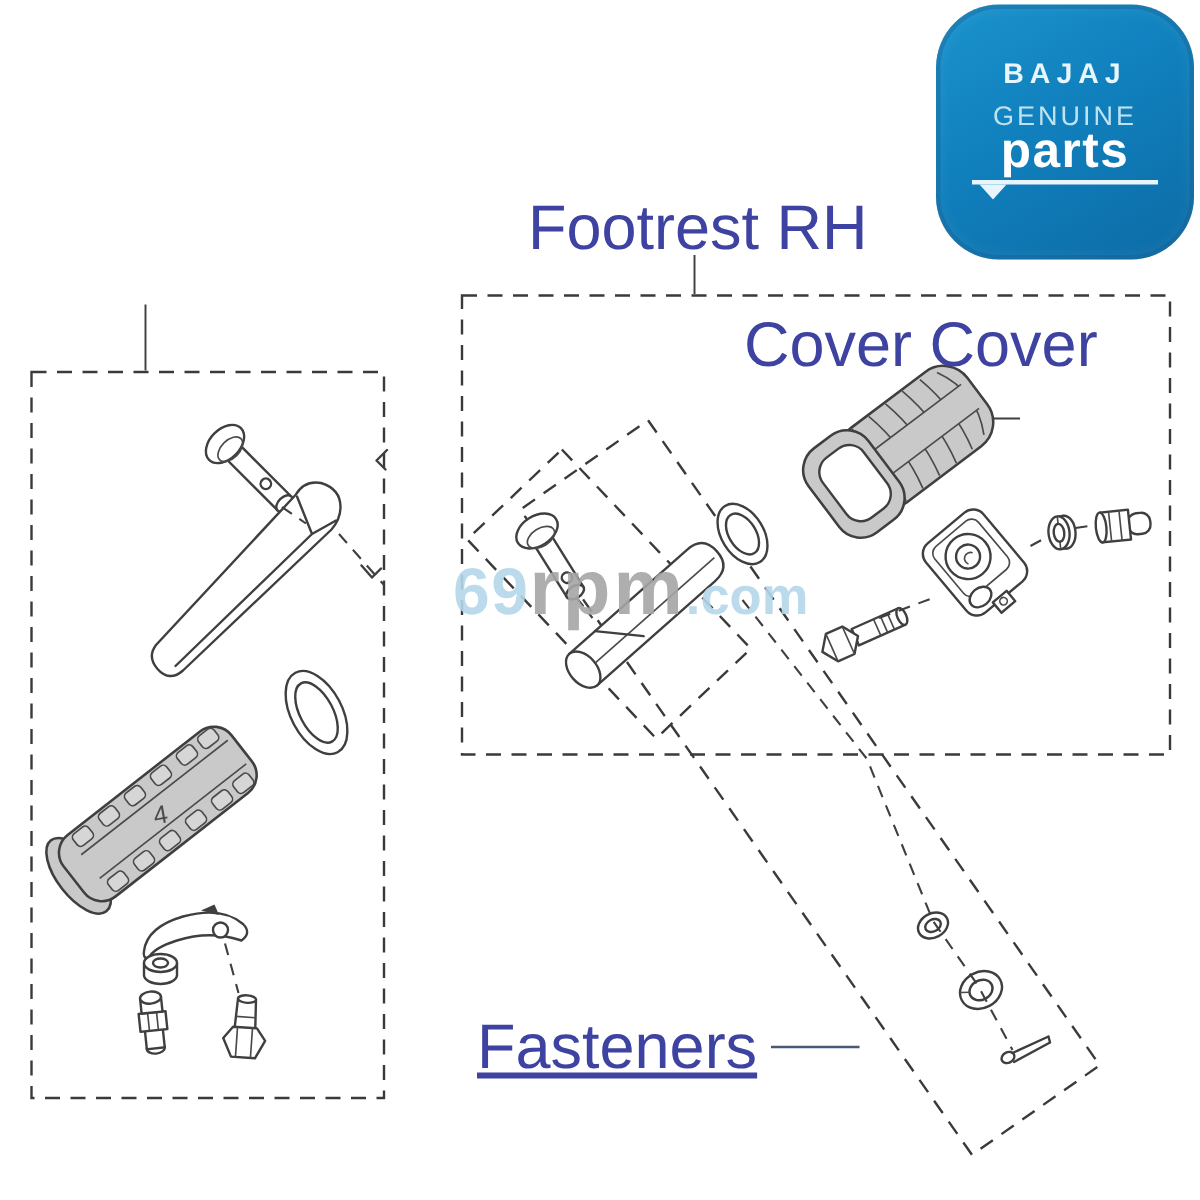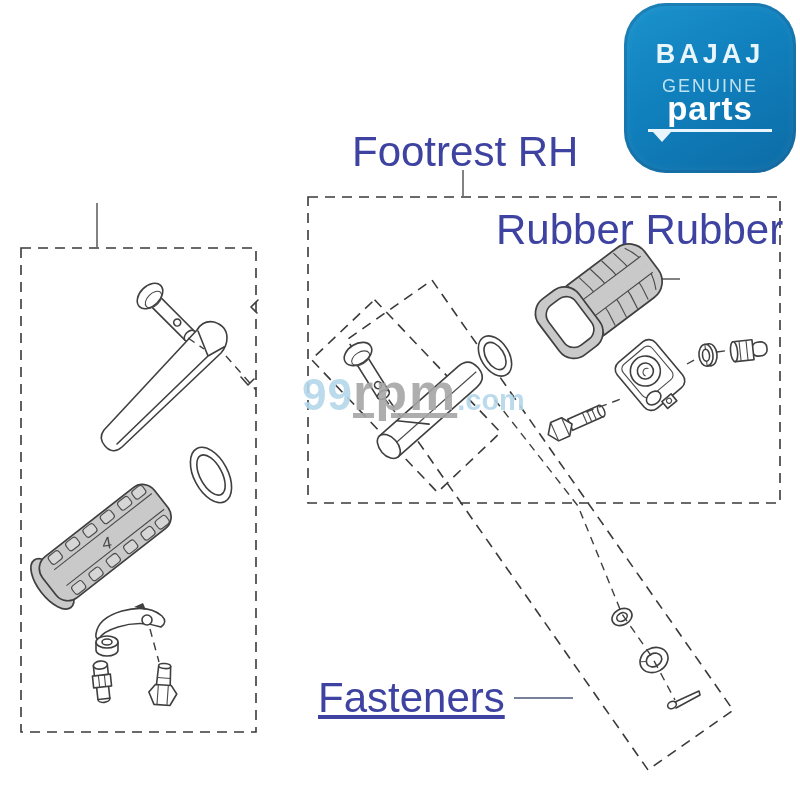--- a/index.html
+++ b/index.html
@@ -28,32 +28,32 @@
   .lbl-rh { left:352px; top:126px;text-align:right; }
   .lbl-rc { left:496px; top:204px; }
   .lbl-fk { left:318px; top:672px;text-decoration:underline; }
 
   
   .watermark {
     position:absolute; left:302px; top:362px; display:flex; align-items:baseline;
     font-weight:bold; opacity:0.9; pointer-events:none;
   }
   .wm-99  { font-size:44px; color:#b4d8eb; letter-spacing:1px; }
-  .wm-rpm { font-size:52px; color:#a6a6a6; letter-spacing:2px;text-decoration:underline; }
-  .wm-com { font-size:29px; color:#b4d8eb; }
+  .wm-rpm { font-size:52px; color:#a6a6a6; letter-spacing:2px; }
+  .wm-com { font-size:35px; color:#b4d8eb; }
 
   
   .logo {
     position:absolute; left:624px; top:3px; width:172px; height:170px;
     border-radius:42px;
     background:linear-gradient(150deg,#1b93cd 0%, #1080bd 45%, #0d6ba5 100%);
     box-shadow: inset 0 0 0 3px rgba(13,90,140,0.35), inset 0 0 12px rgba(255,255,255,0.12);
     display:flex; flex-direction:column; align-items:center;
   }
-  .logo-brand   { margin-top:36px; font-size:27px; font-weight:bold; letter-spacing:4px; color:#e9f5fc; }
+  .logo-brand   { margin-top:36px; font-size:19px; font-weight:bold; letter-spacing:4px; color:#e9f5fc; }
   .logo-genuine { margin-top:6px;  font-size:18px; font-weight:normal; letter-spacing:2px; color:#bfe2f1; }
   .logo-parts   { margin-top:-7px; font-size:33px; font-weight:bold; letter-spacing:1px; color:#ffffff;text-align:center; }
   .logo-underline { position:relative; width:124px; height:3px; background:#e9f5fc; margin-top:1px; }
   .logo-chevron {
     position:absolute; left:5px; top:3px; width:0; height:0;
     border-left:9px solid transparent; border-right:9px solid transparent;
     border-top:10px solid #e9f5fc;
   }
 </style>
 </head>
@@ -222,27 +222,27 @@
     <path class="dash" d="M226,356 L256,390"></path>
     <path class="dash" d="M150,629 L159,662"></path>
     <path class="dash" d="M384,398 L395,412"></path>
     <path class="dash" d="M586,412 L621,399"></path>
     <path class="dash" d="M687,364 L698,358 M717,352 L731,350"></path>
     <path class="dash" d="M495,400 L578,506 L622,614 L652,657 L675,700"></path>
     <path class="ln" d="M258,300 L251,307 L257,313 M241,377 L248,385 L254,379"></path>
   </svg>
 
   <div class="part-label lbl-rh">Footrest RH</div>
-  <div class="part-label lbl-rc">Rubber Rubber</div>
+  <div class="part-label lbl-rc">Cover Cover</div>
   <div class="part-label lbl-fk">
     <div>Fasteners</div>
   </div>
 
   <div class="watermark">
-    <span class="wm-99">99</span>
+    <span class="wm-99">69</span>
     <span class="wm-rpm">rpm</span>
     <span class="wm-com">.com</span>
   </div>
 
   <div class="logo">
     <div class="logo-brand">BAJAJ</div>
     <div class="logo-genuine">GENUINE</div>
     <div class="logo-parts">parts</div>
     <div class="logo-underline">
       <div class="logo-chevron"></div>

